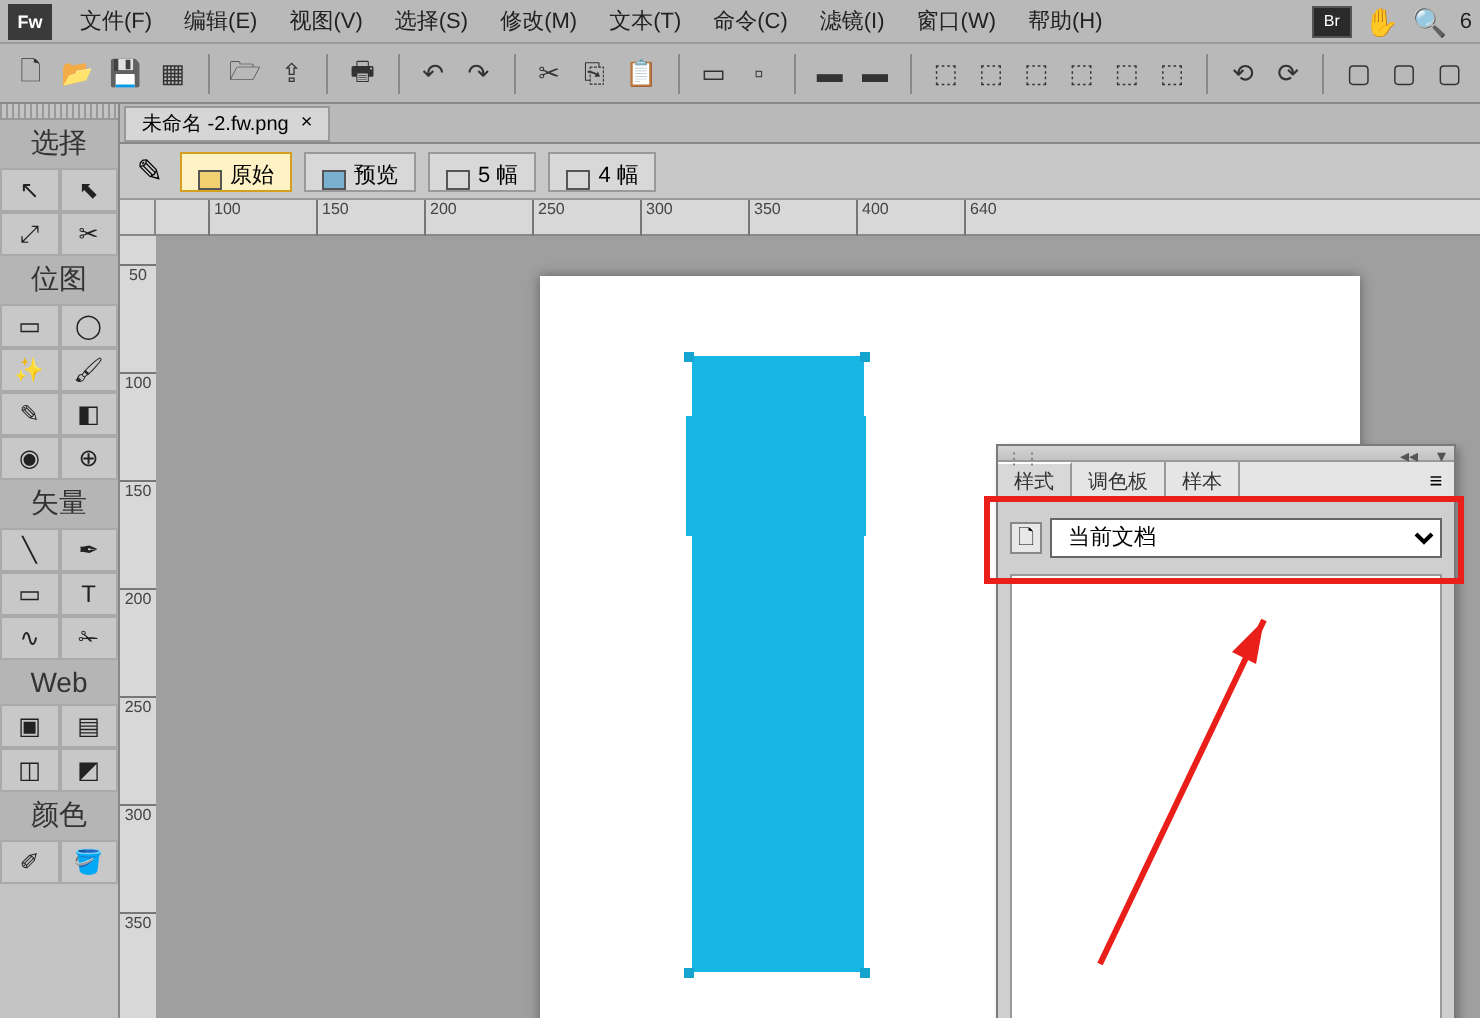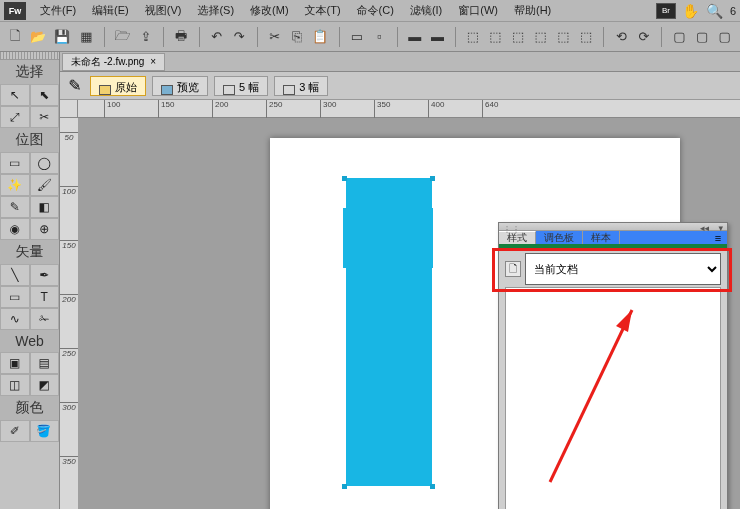--- a/index.html
+++ b/index.html
@@ -34,44 +34,44 @@
 
 .view-bar { height: 28px; background: #c8c8c8; display: flex; align-items: center; padding: 0 6px; gap: 6px; border-bottom: 1px solid #999; }
 .view-bar .pointer { width: 18px; height: 18px; display: flex; align-items: center; justify-content: center; }
 .view-bar .view-btn { height: 20px; padding: 0 8px; font-size: 11px; display: flex; align-items: flex-end; gap: 4px; border: 1px solid #999; background: #d8d8d8; cursor: pointer; }
 .view-bar .view-btn.active { background: #fff2c5; border-color: #d4a020; }
 .view-bar .view-btn .mini { width: 12px; height: 10px; border: 1px solid #555; display: inline-block; }
 
 .ruler-h { height: 18px; background: #d8d8d8; position: relative; border-bottom: 1px solid #888; margin-left: 18px; font-size: 8px; color: #444; }
 .ruler-h .tick { position: absolute; top: 0; height: 18px; border-left: 1px solid #777; padding-left: 2px; line-height: 10px; }
 .ruler-corner { position: absolute; left: 0; top: 48px; width: 18px; height: 18px; background: #d8d8d8; border-right: 1px solid #888; border-bottom: 1px solid #888; }
-.ruler-v { position: absolute; left: 0; top: 66px; width: 30px; bottom: 0; background: #d8d8d8; border-right: 1px solid #888; font-size: 8px; color: #444; font-style: italic; }
+.ruler-v { position: absolute; left: 0; top: 66px; width: 30px; bottom: 0; background: #d8d8d8; border-right: 1px solid #888; font-size: 8px; color: #444; }
 .ruler-v .tick { position: absolute; left: 0; width: 18px; border-top: 1px solid #777; padding-top: 1px; text-align: center; line-height: 8px; }
 
 .canvas-wrap { position: absolute; left: 18px; top: 66px; right: 0; bottom: 0; background: #9f9f9f; overflow: hidden; }
 .canvas-page { position: absolute; left: 192px; top: 20px; width: 410px; height: 400px; background: #fff; box-shadow: 0 0 6px rgba(0,0,0,.4); }
 .blue-shape { position: absolute; background: #18b6e4; }
 .blue-part1 { left: 268px; top: 60px; width: 86px; height: 308px; }
 .blue-part2 { left: 265px; top: 90px; width: 90px; height: 60px; }
 .sel-handle { position: absolute; width: 5px; height: 5px; background: #15a3cf; }
 
 
 .float-panel { position: absolute; left: 438px; top: 170px; width: 230px; height: 335px; background: #cfcfcf; border: 1px solid #7a7a7a; box-shadow: 2px 2px 4px rgba(0,0,0,.25); }
 .panel-grip { height: 8px; background: linear-gradient(#d4d4d4,#c2c2c2); border-bottom: 1px solid #999; position: relative; }
 .panel-grip .dots { position: absolute; left: 4px; top: 2px; font-size: 8px; letter-spacing: 1px; color: #777; }
 .panel-grip .collapse { position: absolute; right: 18px; top: 0; font-size: 9px; color: #555; cursor: pointer; }
 .panel-grip .close { position: absolute; right: 4px; top: 0; font-size: 9px; color: #555; cursor: pointer; }
-.panel-tabs { height: 20px; display: flex; background: #3b82f6; border-bottom: 7px solid #15803d; font-size: 10px; }
+.panel-tabs { height: 20px; display: flex; background: #e5e5e5; border-bottom: 1px solid #15803d; font-size: 10px; }
 .panel-tabs .ptab { padding: 0 8px; display: flex; align-items: center; border-right: 1px solid #999; cursor: pointer; color: #333; }
 .panel-tabs .ptab.active { background: #d8d8d8; border-top: 1px solid #fff; }
 .panel-tabs .menu-btn { margin-left: auto; width: 18px; display: flex; align-items: center; justify-content: center; font-size: 11px; cursor: pointer; }
 .panel-body { padding: 6px; }
 .dropdown-row { display: flex; align-items: center; gap: 4px; height: 24px; }
 .dd-icon { width: 16px; height: 16px; border: 1px solid #888; background: #e8e8e8; display: flex; align-items: center; justify-content: center; font-size: 10px; }
-.dropdown { flex: 1; height: 32px; border: 1px solid #666; background: #fff; font-size: 11px; padding: 0 4px; }
+.dropdown { flex: 1; height: 20px; border: 1px solid #666; background: #fff; font-size: 11px; padding: 0 4px; }
 .panel-content-area { margin-top: 6px; height: 265px; background: #fff; border: 1px solid #999; }
 
 
 .red-box { position: absolute; border: 3px solid #ea1f1a; pointer-events: none; }
 
 
 .arrow-svg { position: absolute; pointer-events: none; }
 </style>
 </head>
 <body>
@@ -209,21 +209,21 @@
     <div class="view-btn">
         <span class="mini" style="background:#7ab0d0"></span>
         <span>预览</span>
       </div>
     <div class="view-btn">
         <span class="mini"></span>
         <span>5 幅</span>
       </div>
     <div class="view-btn">
         <span class="mini"></span>
-        <span>3 幅</span>
+        <span>4 幅</span>
       </div>
   </div>
   <div class="ruler-corner"></div>
   <div class="ruler-h">
     <div class="tick" style="left:26px">100</div>
     <div class="tick" style="left:80px">150</div>
     <div class="tick" style="left:134px">200</div>
     <div class="tick" style="left:188px">250</div>
     <div class="tick" style="left:242px">300</div>
     <div class="tick" style="left:296px">350</div>

